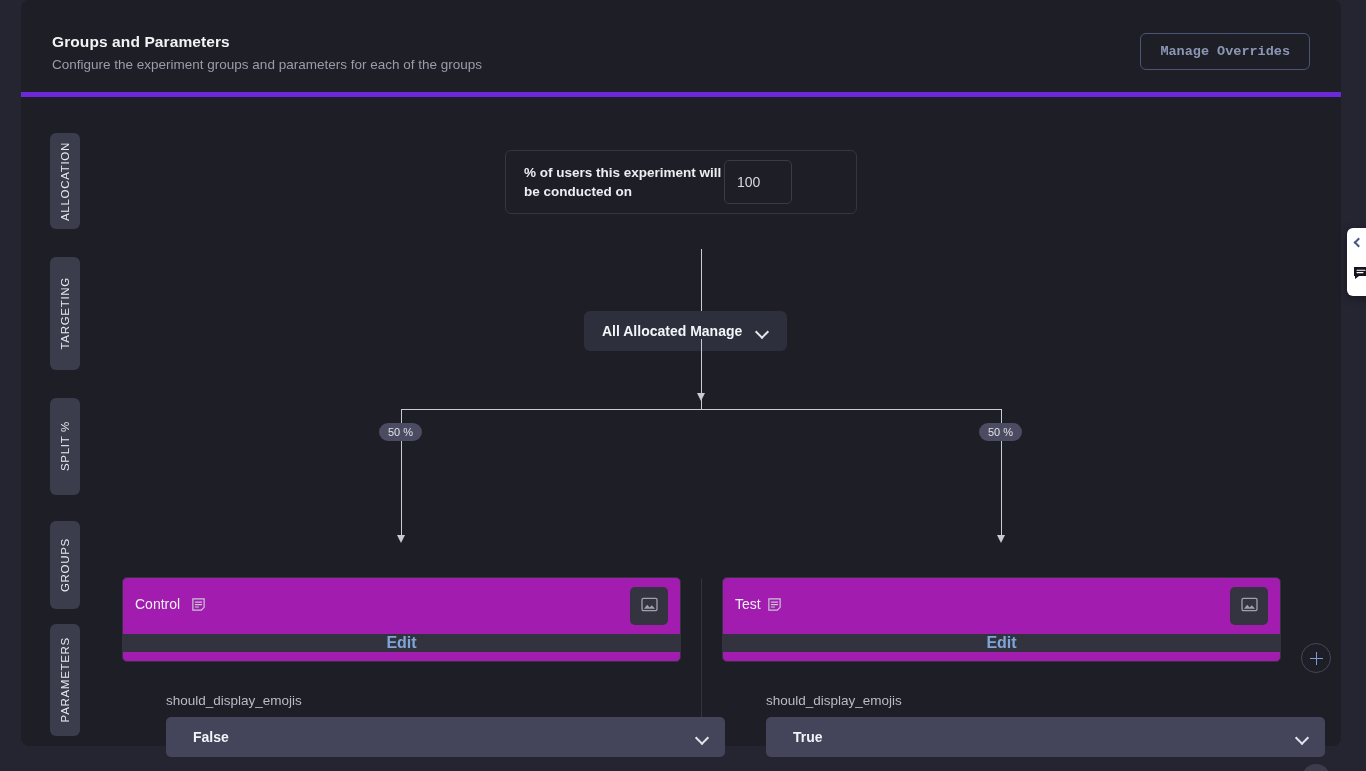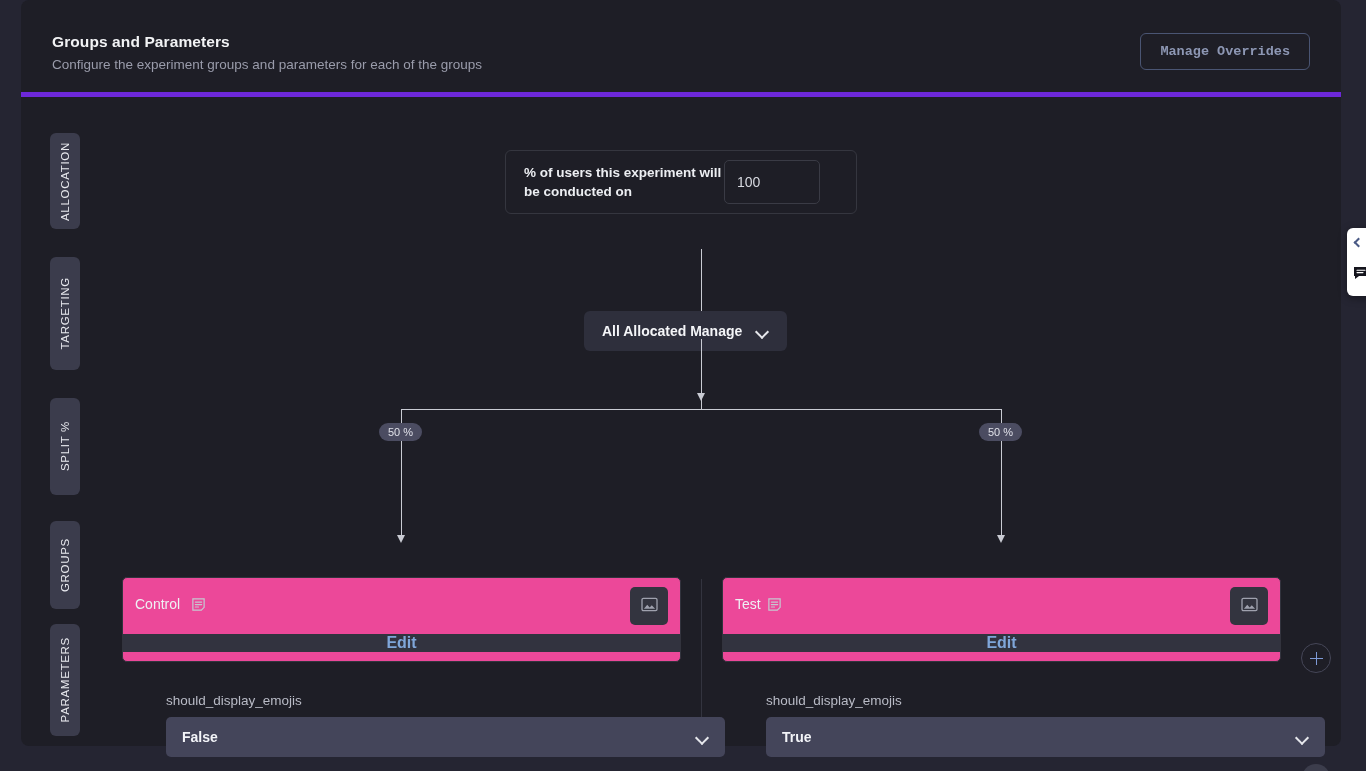--- a/index.html
+++ b/index.html
@@ -77,21 +77,21 @@
     border-radius: 6px;
     display: flex; align-items: center;
   }
   .alloc-label {
     width: 218px;
     padding-left: 18px;
     font-size: 13.5px; font-weight: bold; color: #eceef2;
     line-height: 19px;
   }
   .alloc-input {
-    width: 96px; height: 44px;
+    width: 68px; height: 44px;
     background: transparent;
     border: 1px solid #3a3b45;
     border-radius: 5px;
     color: #d7d9e0;
     font-size: 14px;
     font-family: "Liberation Sans", sans-serif;
     padding-left: 12px;
     outline: none;
   }
 
@@ -159,21 +159,21 @@
   .col-divider {
     position: absolute; left: 680px; top: 482px;
     width: 1px; height: 167px;
     background: #33343f;
   }
 
   
   .group-card {
     position: absolute; top: 480px;
     width: 559px; height: 85px;
-    background: #ec4899;
+    background: #a21caf;
     border: 1px solid #32333d;
     border-radius: 5px;
     overflow: hidden;
   }
   .group-card.left  { left: 101px; }
   .group-card.right { left: 701px; }
   .gc-top { position: relative; height: 56px; }
   .gc-name {
     position: absolute; left: 12px; top: 18px;
     font-size: 14px; color: #eef0f4;
@@ -227,21 +227,21 @@
   .param-label {
     font-size: 13.5px; color: #b9bbc6;
     margin-bottom: 9px;
   }
   .param-select {
     position: relative;
     width: 559px; height: 40px;
     background: #44455a;
     border-radius: 5px;
     display: flex; align-items: center;
-    padding: 0 16px;
+    padding: 0 27px;
     cursor: pointer;
   }
   .param-select .val {
     font-size: 14px; font-weight: bold; color: #f3f4f8;
   }
   .param-select .chev { position: absolute; right: 16px; }
   .edit-param-btn {
     position: absolute; left: 1281px; top: 667px;
     width: 28px; height: 28px;
     border-radius: 50%;

